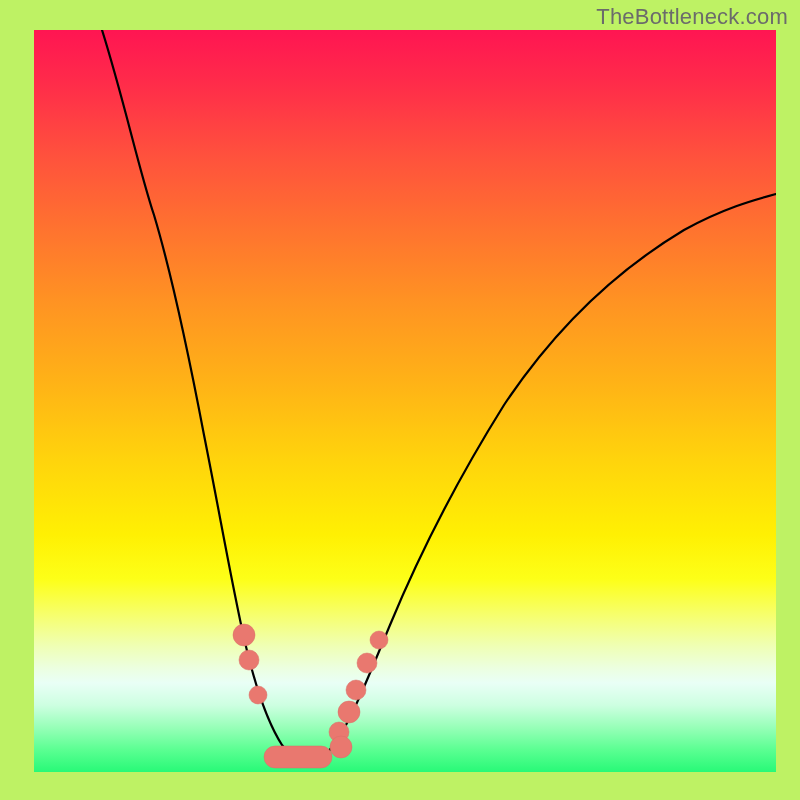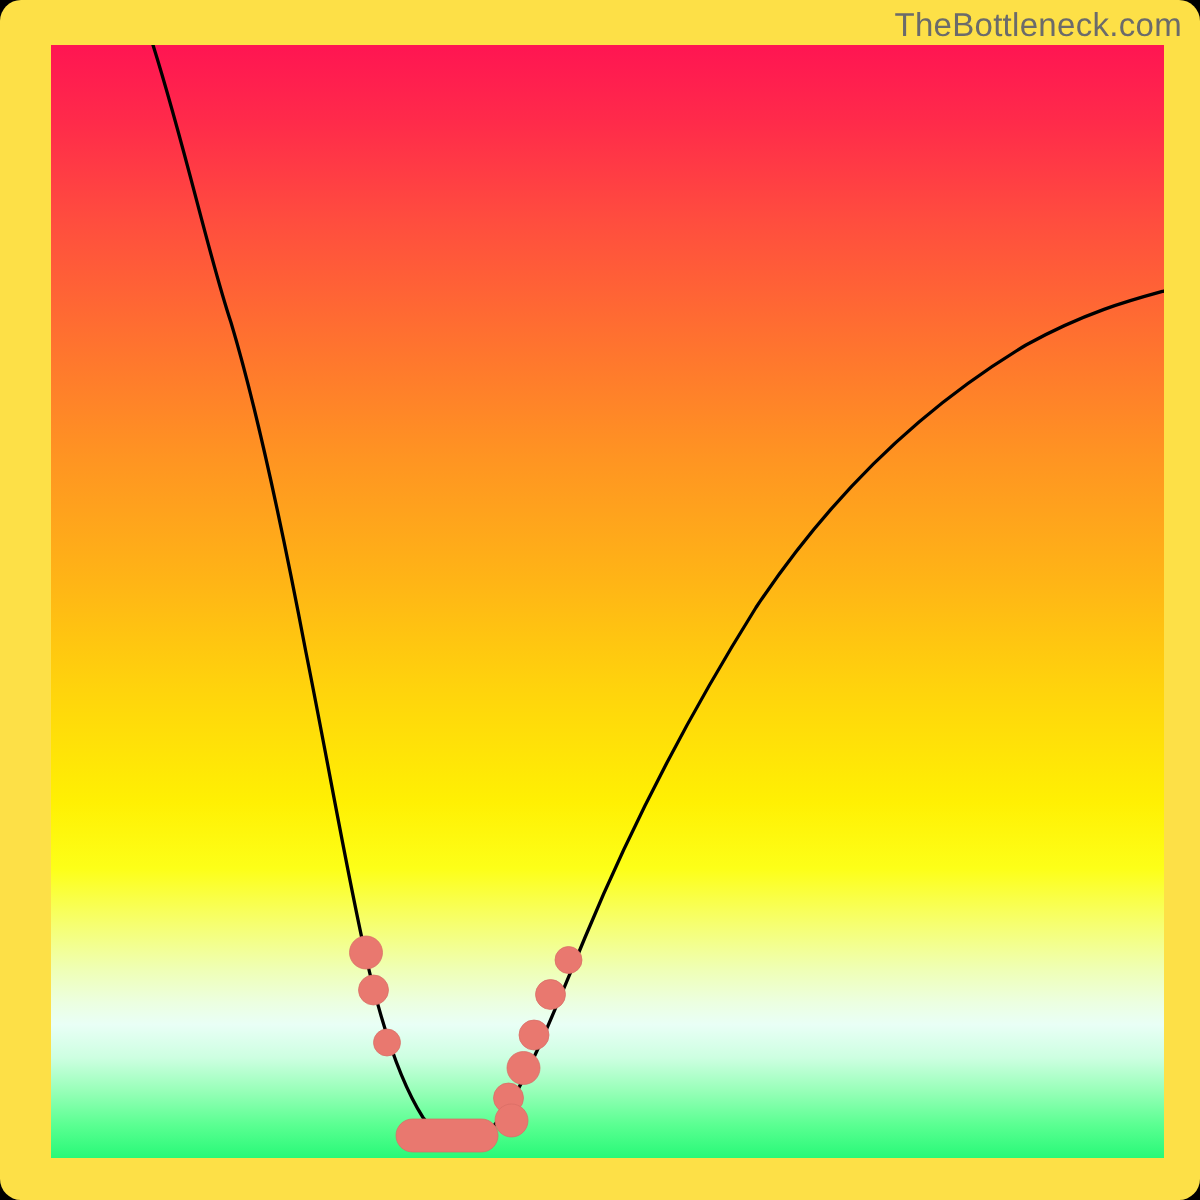--- a/index.html
+++ b/index.html
@@ -7,22 +7,21 @@
     padding: 0;
     width: 800px;
     height: 800px;
     background: #000;
     overflow: hidden;
     font-family: Arial, Helvetica, sans-serif;
   }
   .frame {
     position: absolute;
     inset: 0;
-    background: #fde047;
-    border-radius: 14px;
+    background: #bef264;
   }
   .watermark {
     position: absolute;
     top: 4px;
     right: 12px;
     color: #6b6b6b;
     font-size: 22px;
     letter-spacing: 0.2px;
     z-index: 10;
   }

